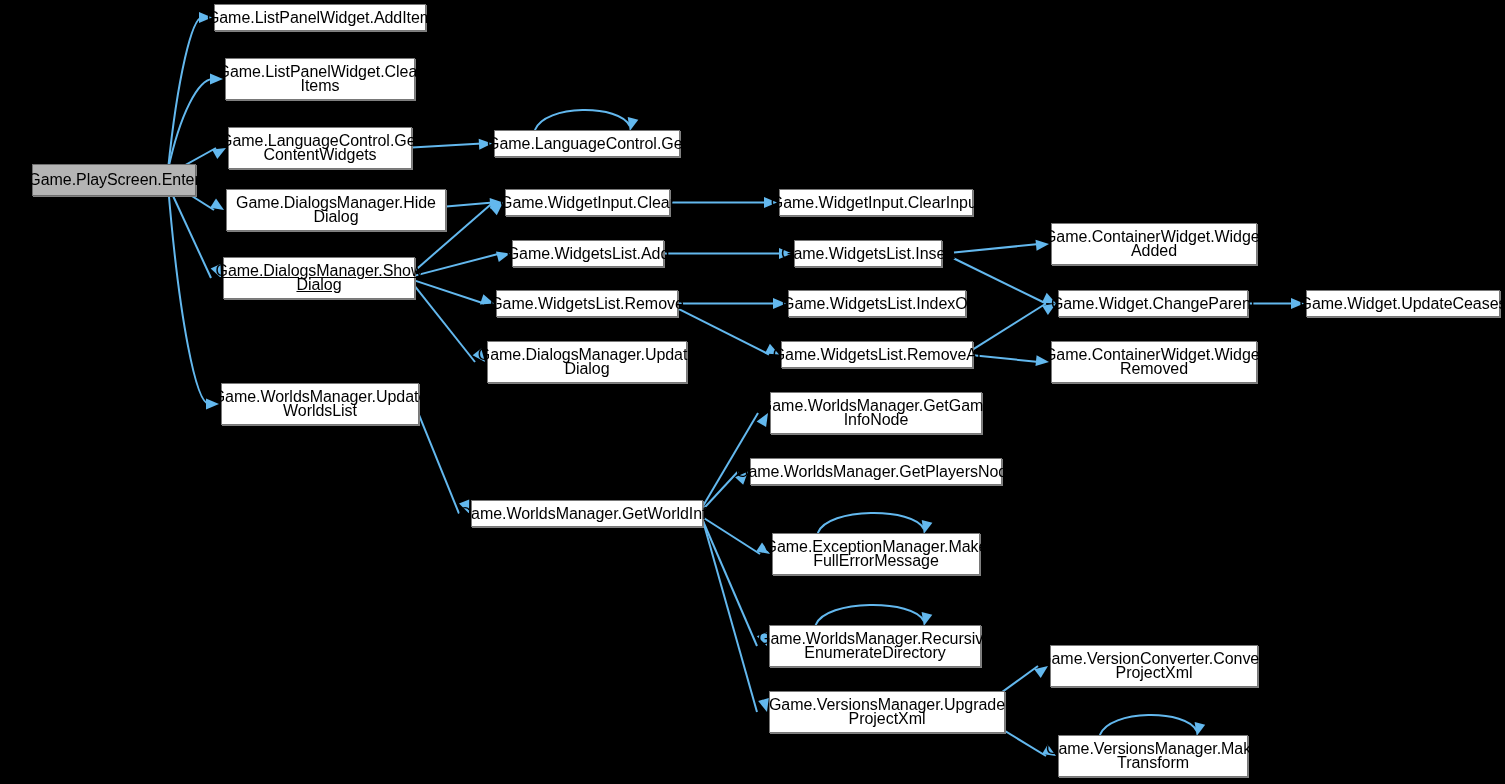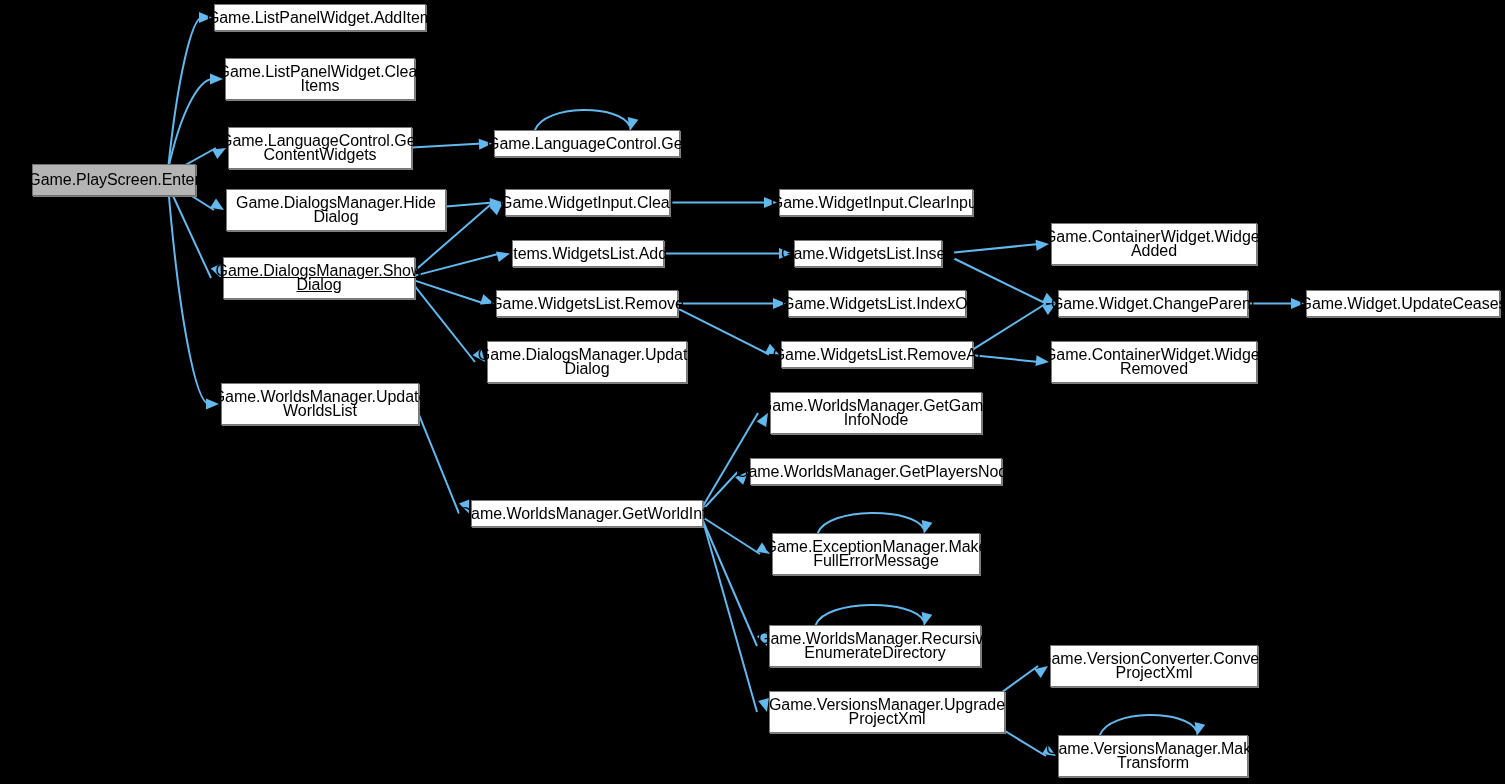--- a/index.html
+++ b/index.html
@@ -123,21 +123,21 @@
 Items</div>
       <div class="gnode" style="left: 228px; top: 127px; width: 184px; height: 42px;">Game.LanguageControl.Get
 ContentWidgets</div>
       <div class="gnode" style="left: 494px; top: 130px; width: 186px; height: 27px;">Game.LanguageControl.Get</div>
       <div class="gnode" style="left: 226px; top: 189px; width: 220px; height: 42px;">Game.DialogsManager.Hide
 Dialog</div>
       <div class="gnode" style="left: 223px; top: 257px; width: 192px; height: 42px; text-decoration: underline;">Game.DialogsManager.Show
 Dialog</div>
       <div class="gnode" style="left: 505px; top: 189px; width: 165px; height: 27px;">Game.WidgetInput.Clear</div>
       <div class="gnode" style="left: 779px; top: 189px; width: 194px; height: 27px;">Game.WidgetInput.ClearInput</div>
-      <div class="gnode" style="left: 512px; top: 240px; width: 152px; height: 27px;">Items.WidgetsList.Add</div>
+      <div class="gnode" style="left: 512px; top: 240px; width: 152px; height: 27px;">Game.WidgetsList.Add</div>
       <div class="gnode" style="left: 794px; top: 240px; width: 148px; height: 27px;">Game.WidgetsList.Insert</div>
       <div class="gnode" style="left: 496px; top: 290px; width: 182px; height: 27px;">Game.WidgetsList.Remove</div>
       <div class="gnode" style="left: 788px; top: 290px; width: 178px; height: 27px;">Game.WidgetsList.IndexOf</div>
       <div class="gnode" style="left: 487px; top: 341px; width: 200px; height: 42px;">Game.DialogsManager.Update
 Dialog</div>
       <div class="gnode" style="left: 781px; top: 341px; width: 192px; height: 27px;">Game.WidgetsList.RemoveAt</div>
       <div class="gnode" style="left: 1051px; top: 223px; width: 206px; height: 42px;">Game.ContainerWidget.Widget
 Added</div>
       <div class="gnode" style="left: 1058px; top: 290px; width: 190px; height: 27px;">Game.Widget.ChangeParent</div>
       <div class="gnode" style="left: 1051px; top: 341px; width: 206px; height: 42px;">Game.ContainerWidget.Widget

